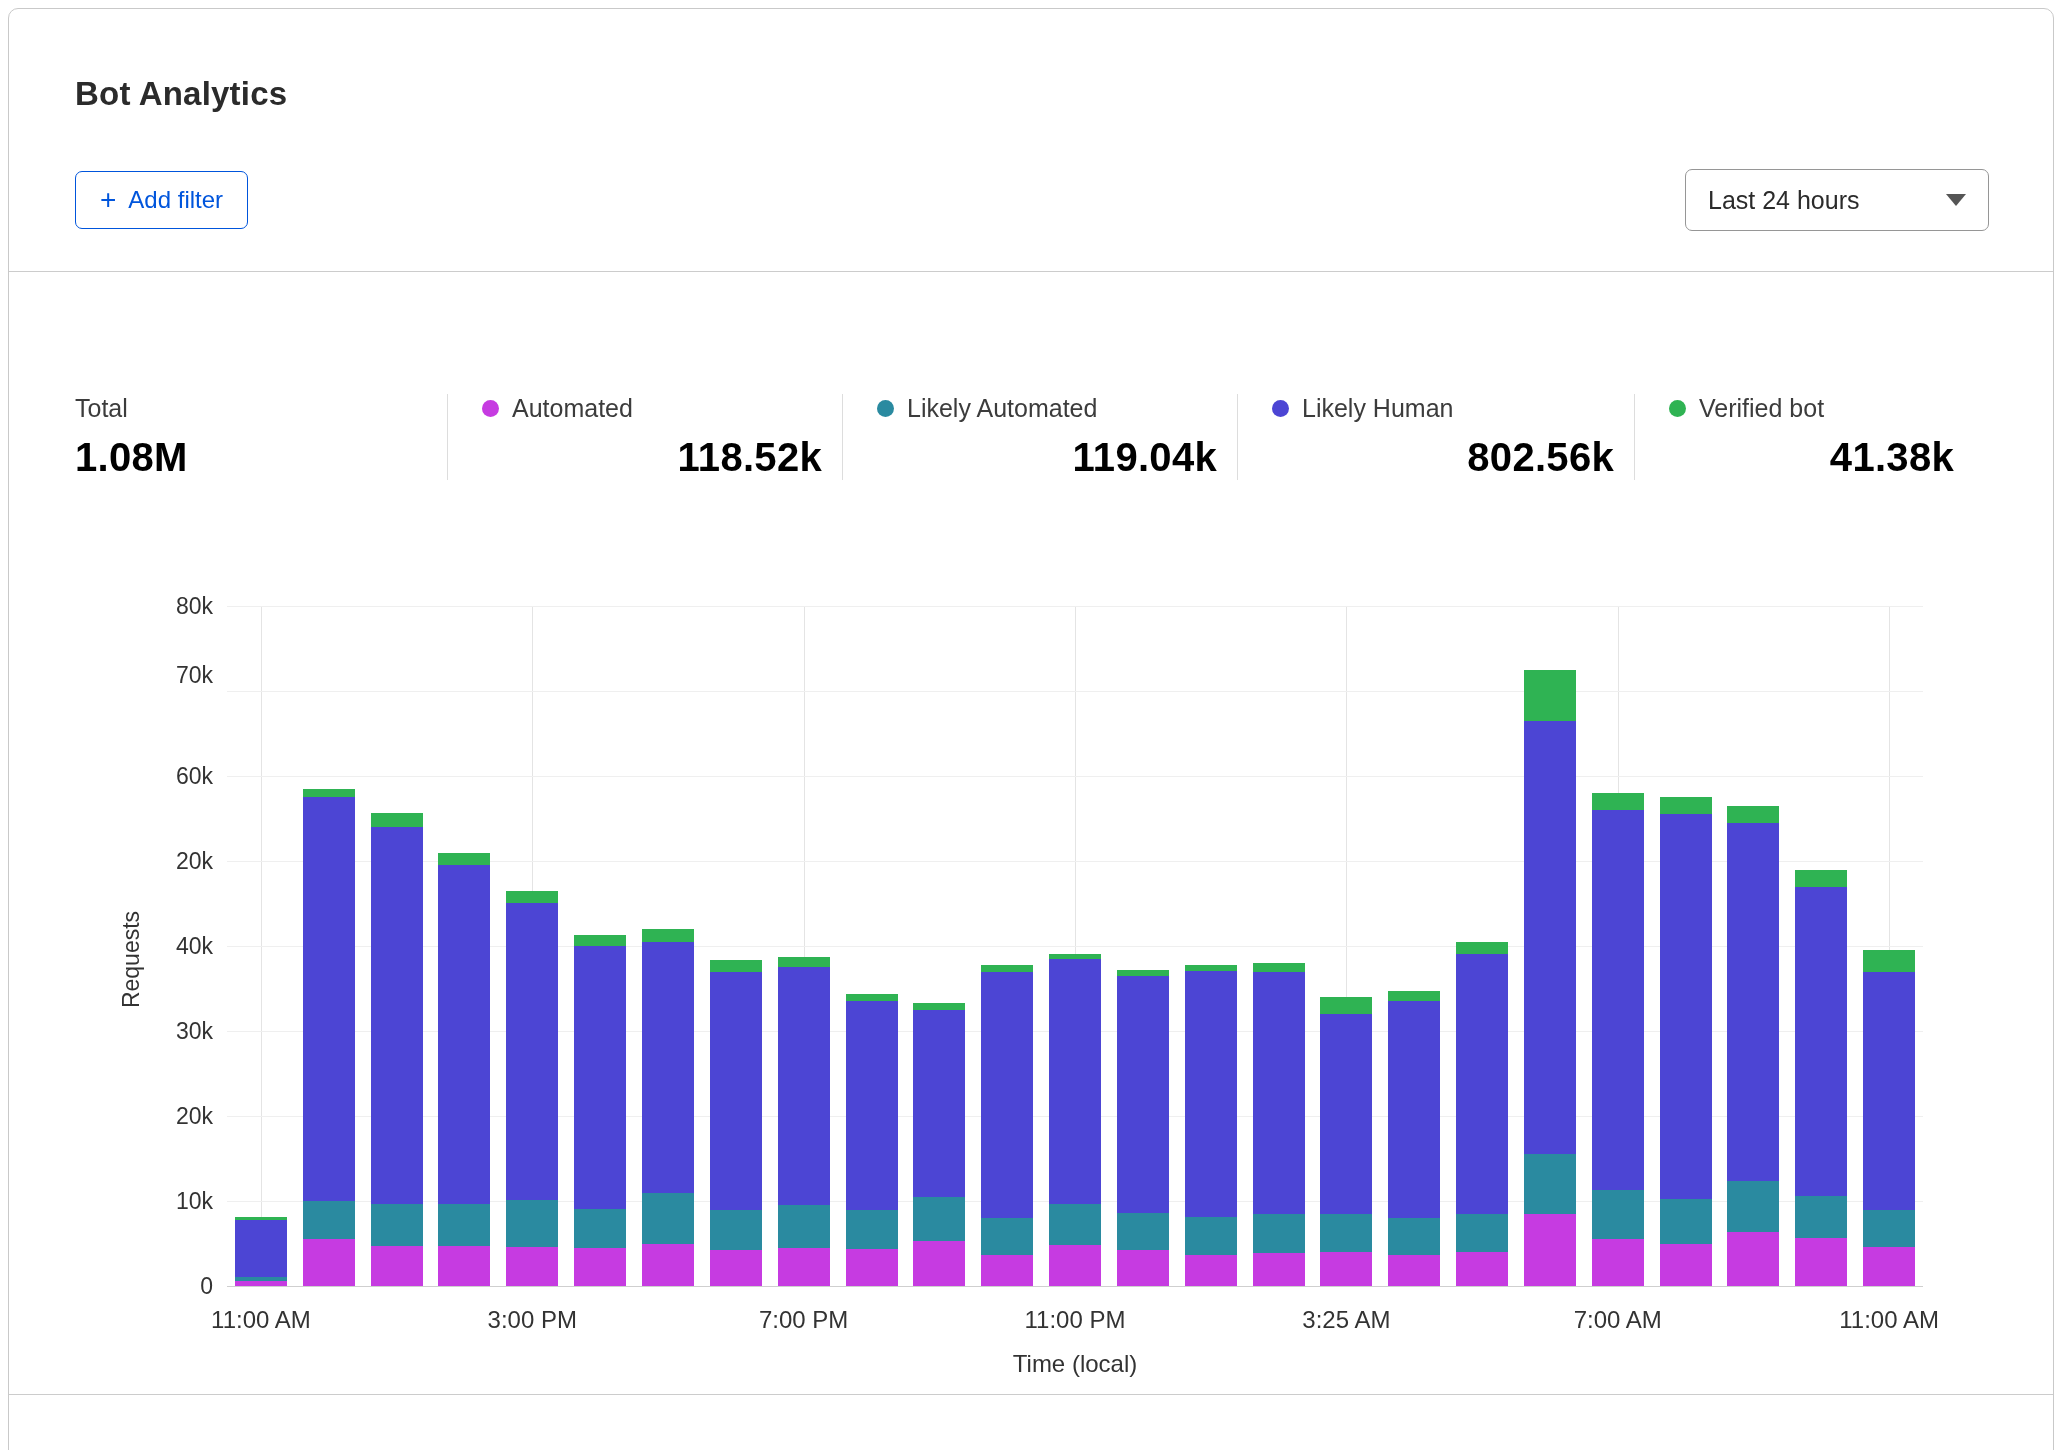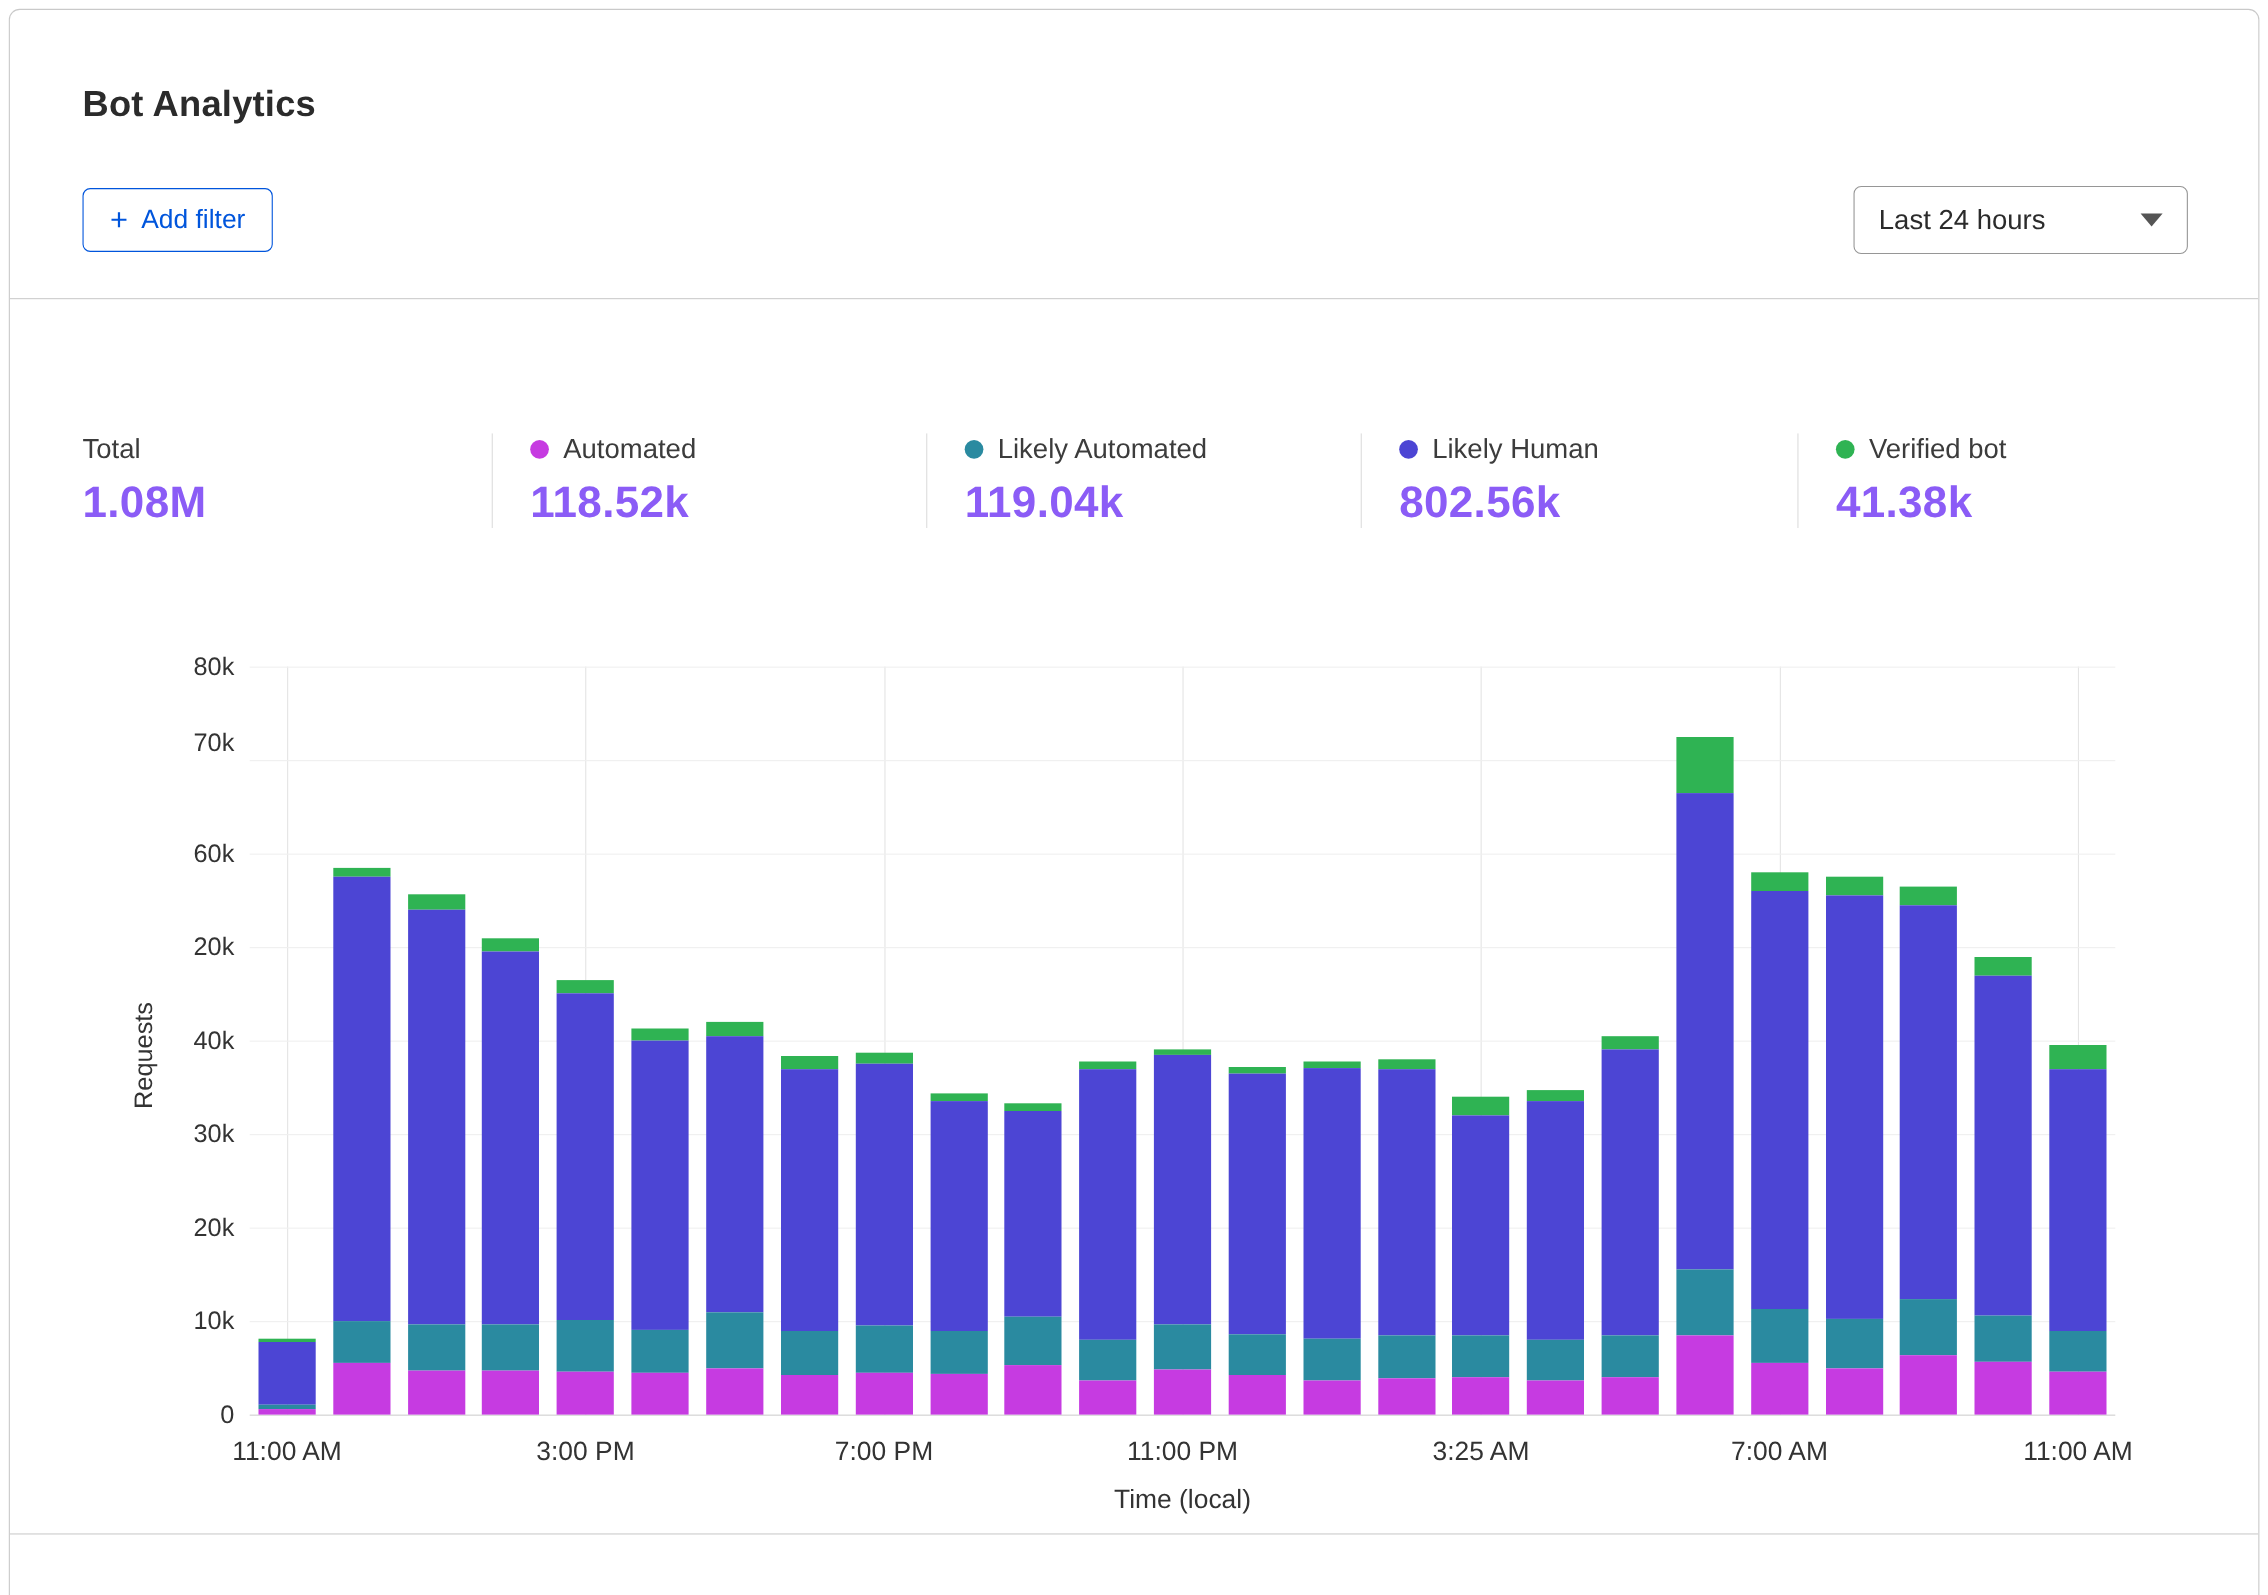--- a/index.html
+++ b/index.html
@@ -39,29 +39,29 @@
   .card-body { padding:76px 64px 0 66px; }
   .section-title-row { display:flex; align-items:center; gap:16px; }
   .section-title { font-size:27px; font-weight:700; color:#2b2b2b; }
   .pie-icon {
     width:22px; height:22px; border-radius:50%;
     background:conic-gradient(#d2d2d2 0deg 90deg, #8f8f8f 90deg 360deg);
   }
   
   .stats { display:flex; margin-top:46px; }
   .stat { padding-right:20px; }
-  .stat + .stat { border-left:1px solid #ddd; padding-left:34px; }
+  .stat + .stat { border-left:1px solid #ddd; padding-left:34px;text-align:right; }
   .stat-0 { width:372px; }
   .stat-1 { width:395px; }
   .stat-2 { width:395px; }
   .stat-3 { width:397px; }
   .stat-4 { width:340px; }
   .stat-label-row { display:flex; align-items:center; gap:13px; font-size:25px; color:#3c3c3c; }
   .dot { width:17px; height:17px; border-radius:50%; flex:0 0 auto; }
-  .stat-value { margin-top:12px; font-size:40px; font-weight:700; color:#8b5cf6; letter-spacing:.3px; }
+  .stat-value { margin-top:12px; font-size:40px; font-weight:700; color:#000000; letter-spacing:.3px; }
   
   .chart { position:relative; margin-top:126px; height:782px; }
   .plot { position:absolute; left:152px; top:0; width:1696px; height:680px; }
   .hgrid { position:absolute; left:0; right:0; height:1px; background:#efefef; }
   .hgrid.axis { background:#cfcfcf; }
   .vgrid { position:absolute; top:0; bottom:0; width:1px; background:#e4e4e4; }
   .bars { position:absolute; left:0; top:0; width:100%; height:100%; display:flex; align-items:flex-end; z-index:1; }
   .bar-slot { flex:1 1 0; display:flex; justify-content:center; align-items:flex-end; height:100%; }
   .bar { width:52px; display:flex; flex-direction:column-reverse; }
   .seg { width:100%; }

